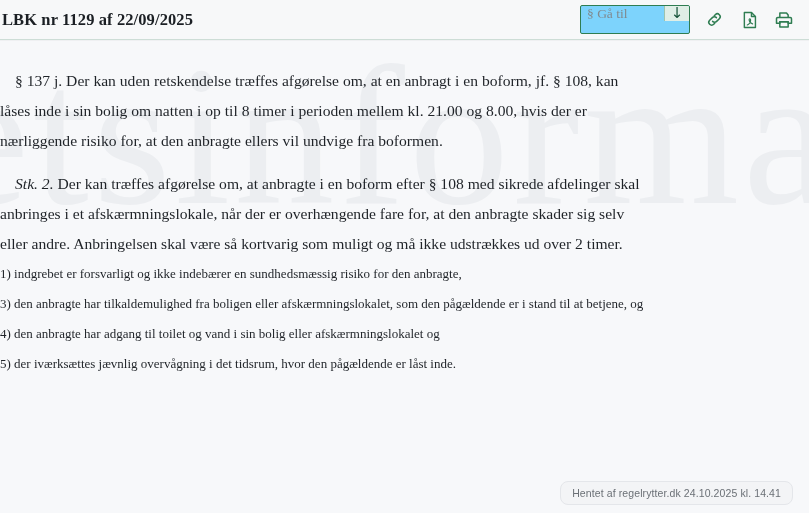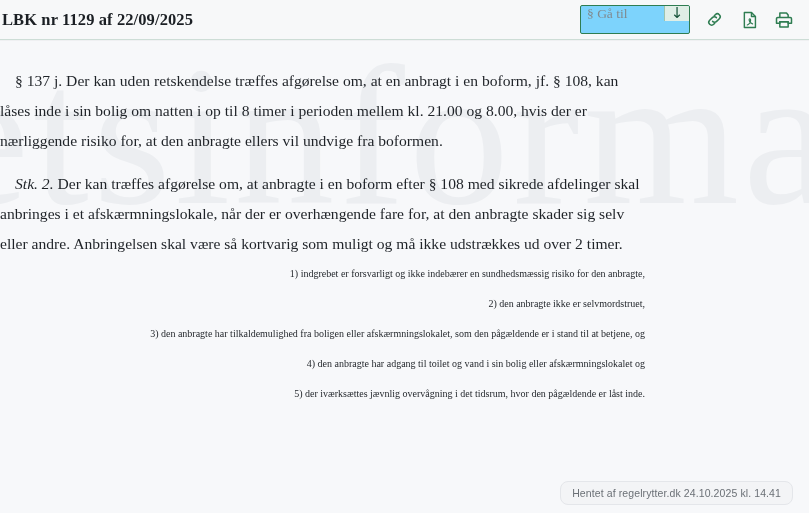--- a/index.html
+++ b/index.html
@@ -137,26 +137,25 @@
     font-size: 15.6px;
     line-height: 30px;
     margin: 0;
     padding: 0;
     text-indent: 15px;
     color: #1f2328;
     white-space: normal;
   }
   .para + .para { margin-top: 13px; }
   .item {
-    font-size: 10px;
+    font-size: 13px;
     line-height: 30px;
     margin: 0;
     text-indent: 0;
     color: #1f2328;
-    text-align: right;
   }
   .item.cont { text-indent: 0; padding-left: 14px; }
   .stk { font-style: italic; }
 
   
   .footer-badge {
     position: absolute;
     right: 16px;
     bottom: 8px;
     background: #f3f4f6;
@@ -213,20 +212,19 @@
 
 <div class="watermark">
   <span>retsinformation</span>
 </div>
 
 <div class="doc">
   <div id="blocks">
       <p class="para">§ 137 j. Der kan uden retskendelse træffes afgørelse om, at en anbragt i en boform, jf. § 108, kan låses inde i sin bolig om natten i op til 8 timer i perioden mellem kl. 21.00 og 8.00, hvis der er nærliggende risiko for, at den anbragte ellers vil undvige fra boformen.</p>
       <p class="para"><span class="stk">Stk. 2.</span><span> Der kan træffes afgørelse om, at anbragte i en boform efter § 108 med sikrede afdelinger skal anbringes i et afskærmningslokale, når der er overhængende fare for, at den anbragte skader sig selv eller andre. Anbringelsen skal være så kortvarig som muligt og må ikke udstrækkes ud over 2 timer.</span></p>
       <p class="item">1) indgrebet er forsvarligt og ikke indebærer en sundhedsmæssig risiko for den anbragte,</p>
-      <p class="item">2) den anbragte ikke er selvmordstruet,</p>
       <p class="item">3) den anbragte har tilkaldemulighed fra boligen eller afskærmningslokalet, som den pågældende er i stand til at betjene, og</p>
       <p class="item">4) den anbragte har adgang til toilet og vand i sin bolig eller afskærmningslokalet og</p>
       <p class="item">5) der iværksættes jævnlig overvågning i det tidsrum, hvor den pågældende er låst inde.</p>
     </div>
 </div>
 
 <div class="footer-badge">Hentet af regelrytter.dk 24.10.2025 kl. 14.41</div>
 
 </body></html>

